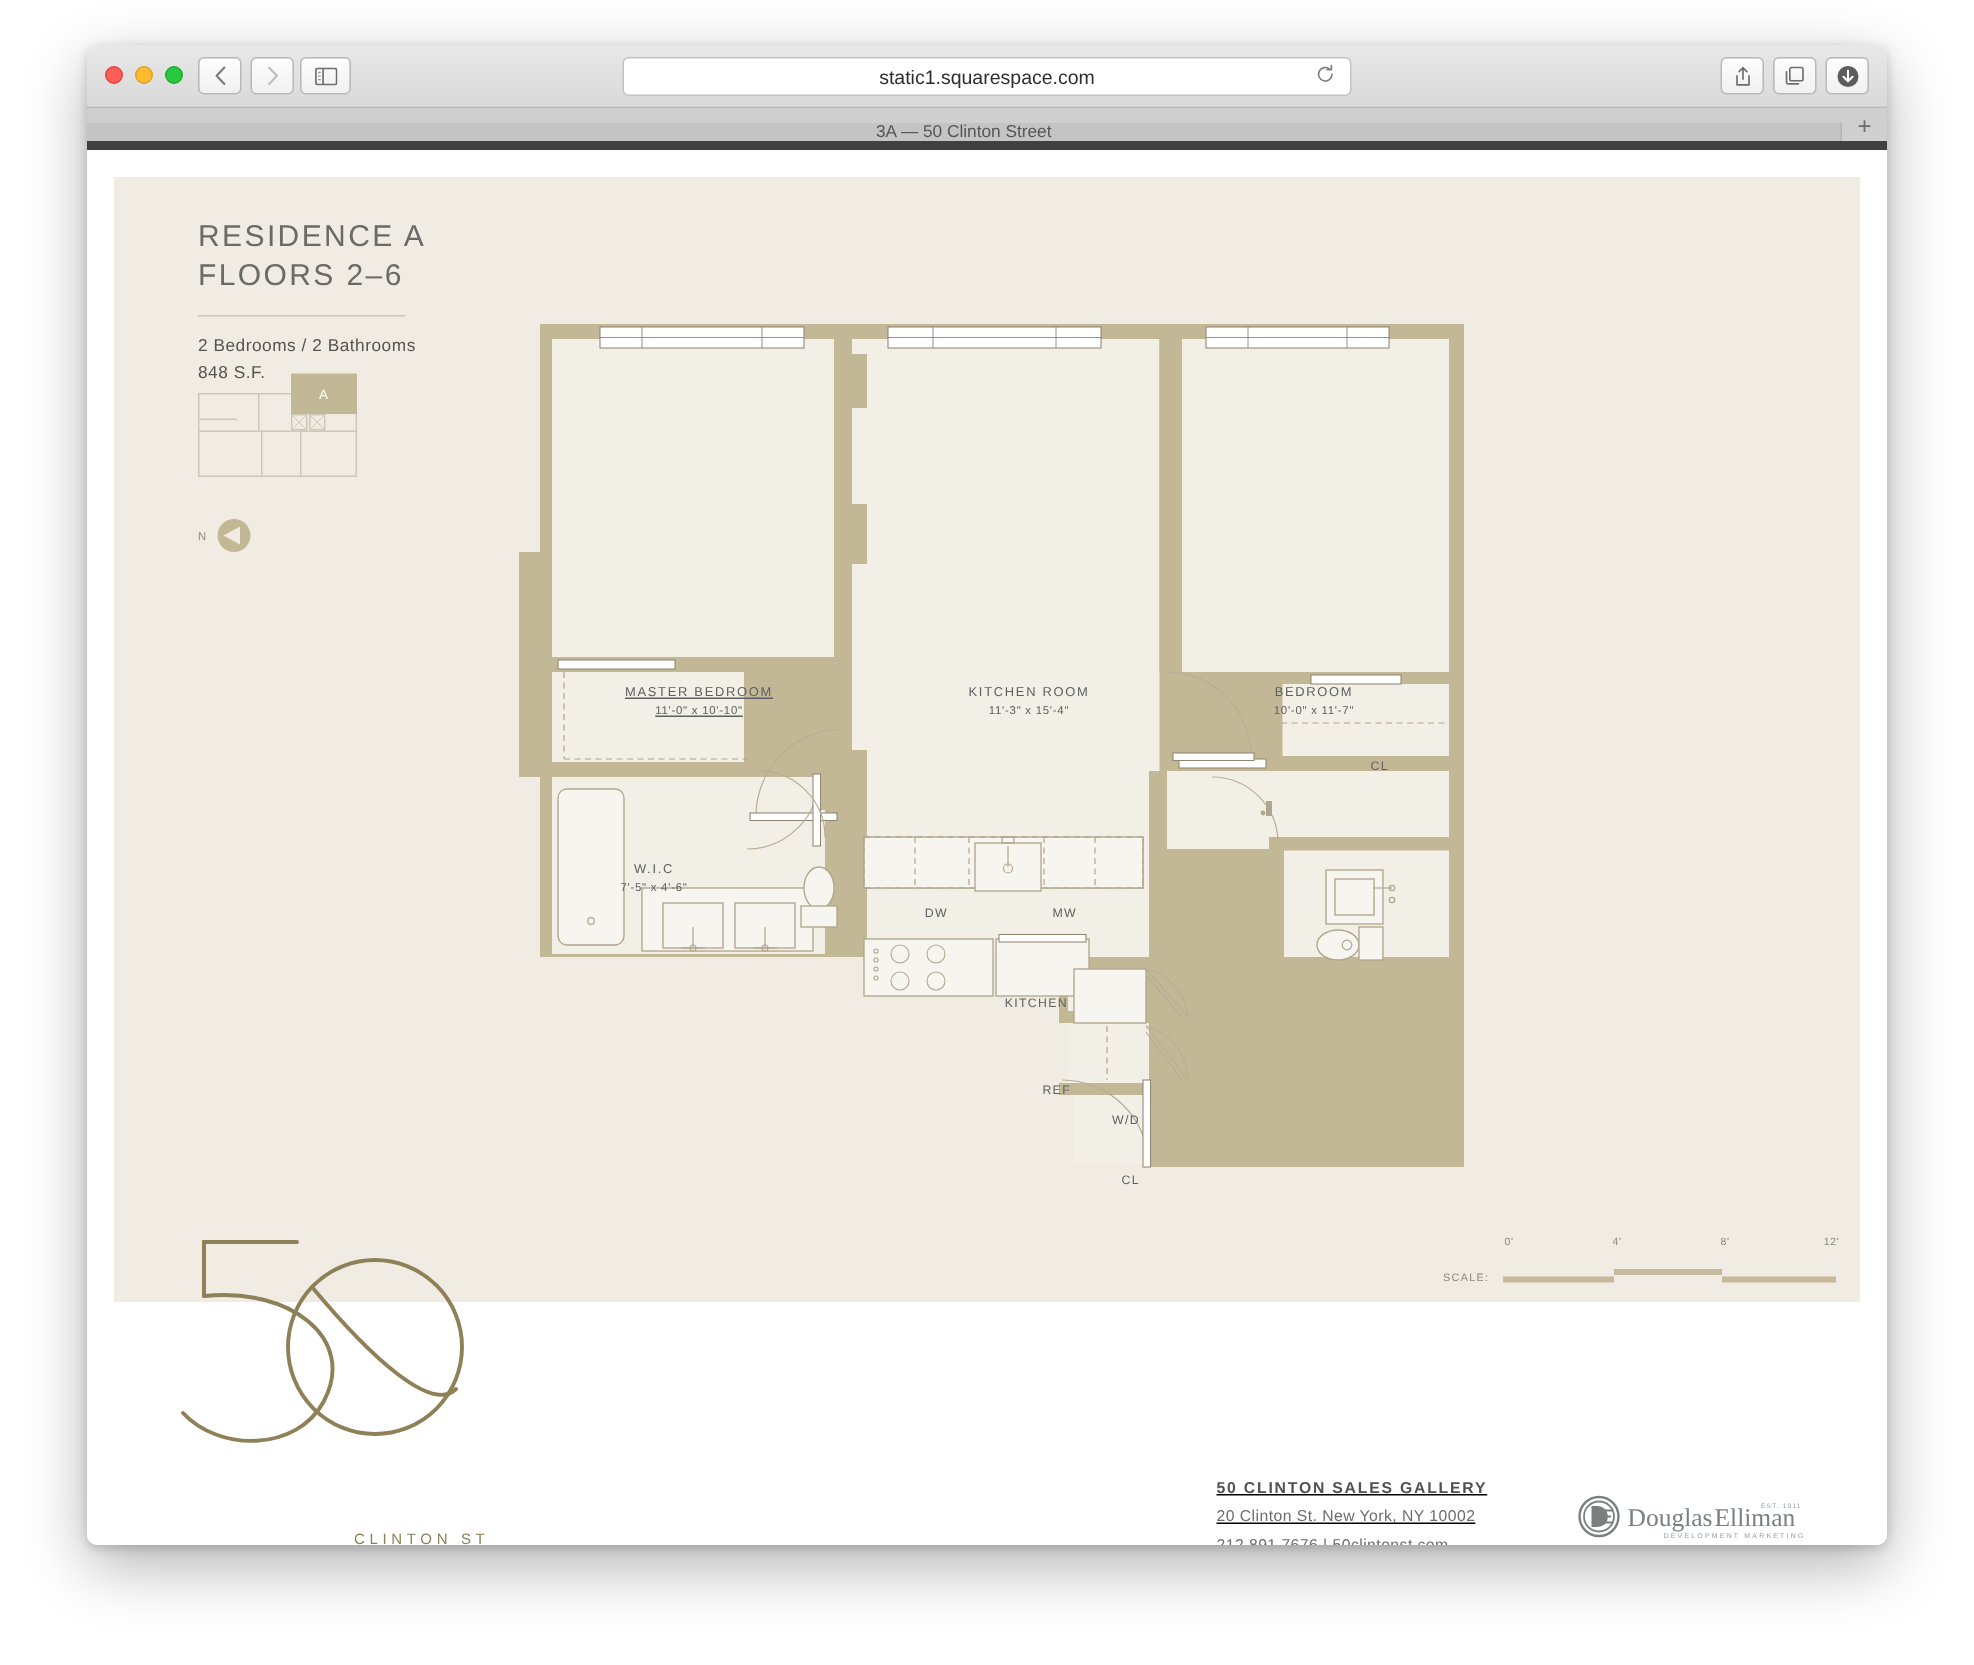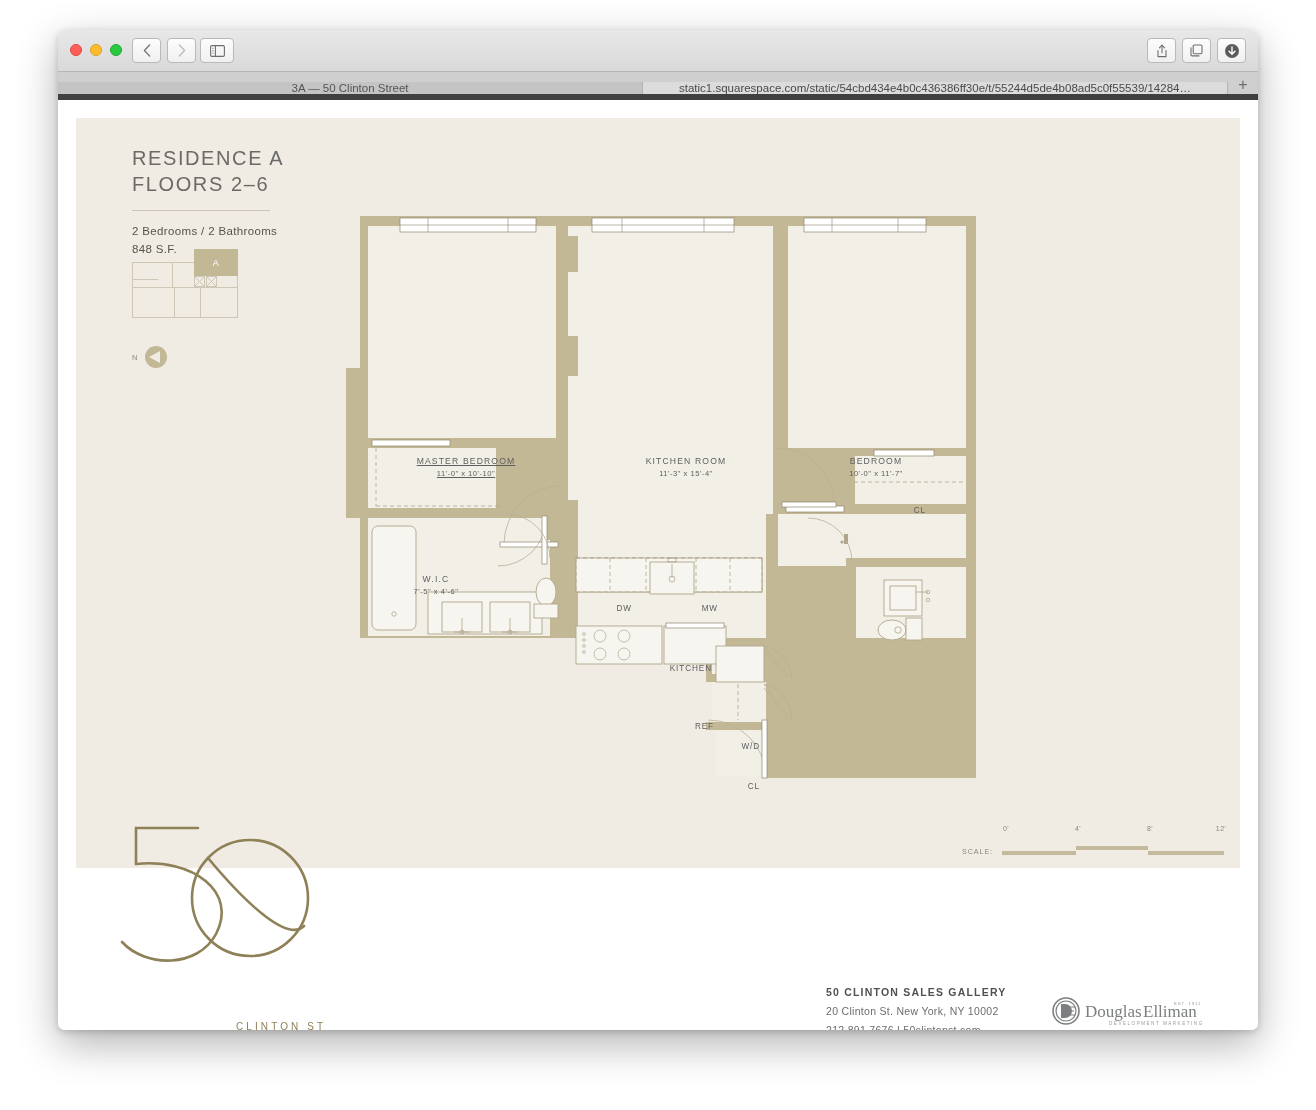--- a/index.html
+++ b/index.html
@@ -181,21 +181,21 @@
 
   
   #footer { position: absolute; left: 0; top: 750px; width: 1164px; height: 162px; background: #ffffff; }
 
   #logo-50 { position: absolute; left: 22px; top: -62px; width: 230px; height: 175px; }
   #logo-clinton {
     position: absolute; left: 160px; top: 153px;
     font-size: 10px; letter-spacing: 3.1px; color: #8e8057;
   }
 
-  #contact { position: absolute; left: 750px; top: 118px; }
+  #contact { position: absolute; left: 735px; top: 118px; text-decoration: underline; }
   #contact-title { font-size: 10.5px; font-weight: bold; letter-spacing: 1.2px; color: #4f5152; }
   .contact-line { font-size: 10.5px; color: #6b6d6e; letter-spacing: .3px; margin-top: 7px; }
 
   #de-logo { position: absolute; left: 975px; top: 128px; width: 160px; height: 34px; }
 </style>
 </head>
 <body>
 
 <div id="browser-window">
 
@@ -222,20 +222,29 @@
     <div class="sidebar-btn">
       <svg width="15" height="12" viewBox="0 0 15 12">
         <rect x="0.6" y="0.6" width="13.8" height="10.8" rx="1.3" fill="none" stroke="#6d6d6d" stroke-width="1.1"></rect>
         <line x1="5.4" y1="0.6" x2="5.4" y2="11.4" stroke="#6d6d6d" stroke-width="1.1"></line>
         <line x1="2" y1="3.3" x2="3.8" y2="3.3" stroke="#9a9a9a" stroke-width="0.9"></line>
         <line x1="2" y1="5.7" x2="3.8" y2="5.7" stroke="#9a9a9a" stroke-width="0.9"></line>
         <line x1="2" y1="8.1" x2="3.8" y2="8.1" stroke="#9a9a9a" stroke-width="0.9"></line>
       </svg>
     </div>
 
+    <div id="address-bar">
+      <span>static1.squarespace.com</span>
+      <span id="reload-icon">
+        <svg width="13" height="13" viewBox="0 0 13 13">
+          <path d="M11 6.5a4.5 4.5 0 1 1-1.5-3.35" fill="none" stroke="#7d7d7d" stroke-width="1.1" stroke-linecap="round"></path>
+          <path d="M10.6 0.6v2.9H7.7" fill="none" stroke="#7d7d7d" stroke-width="1.1" stroke-linecap="round" stroke-linejoin="round"></path>
+        </svg>
+      </span>
+    </div>
 
     <div class="right-btns">
       <div class="chrome-btn">
         <svg width="12" height="14" viewBox="0 0 12 14">
           <path d="M6 1.2v7.6" stroke="#6d6d6d" stroke-width="1.1" fill="none" stroke-linecap="round"></path>
           <path d="M3.4 3.8 6 1.2l2.6 2.6" stroke="#6d6d6d" stroke-width="1.1" fill="none" stroke-linecap="round" stroke-linejoin="round"></path>
           <path d="M2 6.6v6h8v-6" stroke="#6d6d6d" stroke-width="1.1" fill="none" stroke-linecap="round" stroke-linejoin="round"></path>
         </svg>
       </div>
       <div class="chrome-btn">
@@ -249,23 +258,20 @@
           <circle cx="8" cy="8" r="7" fill="#5c5c5c"></circle>
           <path d="M8 4v7M5 8.2 8 11.2l3-3" fill="none" stroke="#ffffff" stroke-width="1.4" stroke-linecap="round" stroke-linejoin="round"></path>
         </svg>
       </div>
     </div>
   </div>
 
   <div id="tabbar">
     <div class="tab inactive">
       <span>3A — 50 Clinton Street</span>
-    </div>
-    <div class="tab active">
-      <span>static1.squarespace.com/static/54cbd434e4b0c436386ff30e/t/55244d5de4b08ad5c0f55539/14284…</span>
     </div>
     <div class="tab-add">
       <span>+</span>
     </div>
   </div>
 
   <div id="page-area">
     <div id="sheet">
       <div id="sheet-bg"></div>
 

